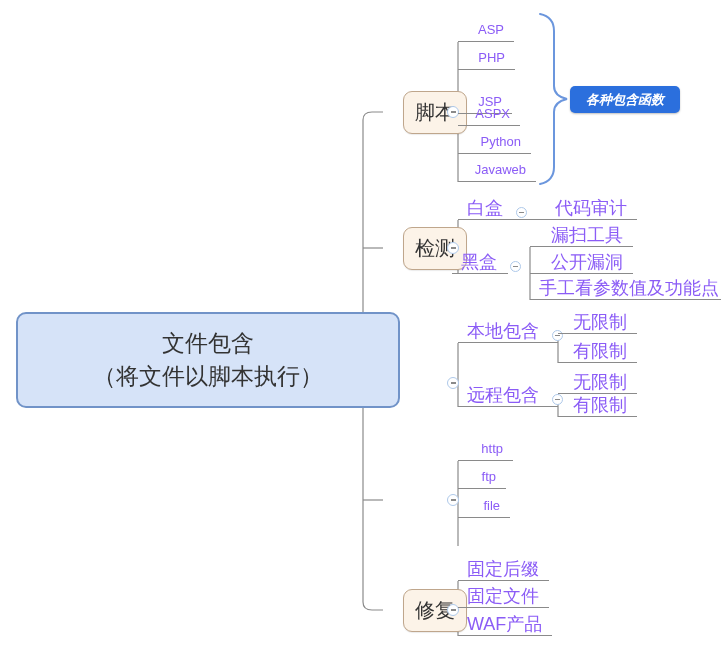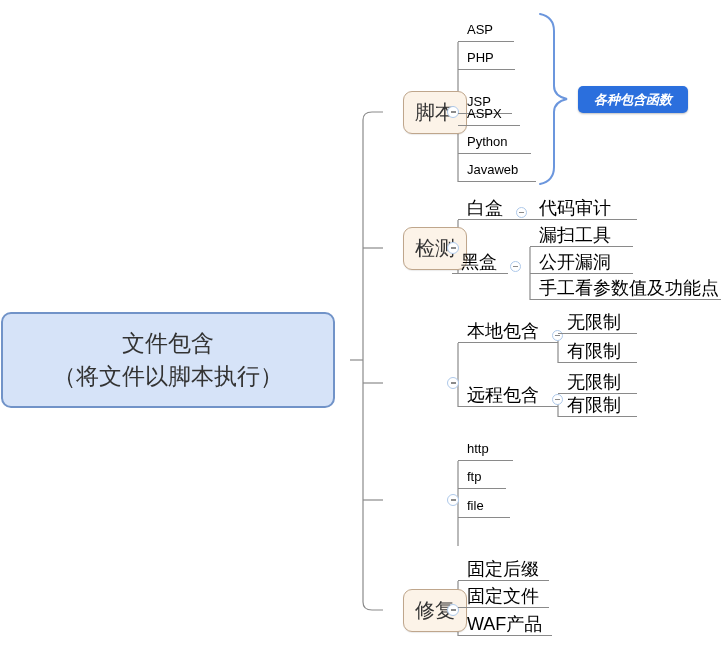--- a/index.html
+++ b/index.html
@@ -5,41 +5,42 @@
   * { margin:0; padding:0; box-sizing:border-box; }
   html,body { background:#fff; }
   .canvas {
     position:relative; width:721px; height:655px; background:#fff;
     font-family:"Liberation Sans", sans-serif; overflow:hidden;
   }
   svg.wires { position:absolute; left:0; top:0; width:721px; height:655px; }
 
   
   .root-node {
-    position:absolute; left:1px; top:312px; width:334px; height:96px;
+    position:absolute; left:16px; top:312px; width:384px; height:96px;
     background:#d6e3f8; border:2px solid #7193c8; border-radius:10px;
     display:flex; flex-direction:column; align-items:center; justify-content:center;
     font-family:"DejaVu Serif", serif; font-size:23px; line-height:33px; color:#333;
   }
 
   
   .branch-node {
     position:absolute; left:383px; width:64px; height:43px;
     background:#fcf3e8; border:1.5px solid #bfa68c; border-radius:9px;
     display:flex; align-items:center; justify-content:center;
     font-family:"DejaVu Serif", serif; font-size:20px; color:#333;
     box-shadow:0 1px 1px rgba(0,0,0,0.08);
     margin-left:20px;
   }
 
   
   .leaf {
     position:absolute; height:22px; line-height:20px; white-space:nowrap;
-    font-size:13px; color:#000000; border-bottom:1px solid #8a8a8a;
+    font-size:13px; color:#8b5cf6; border-bottom:1px solid #8a8a8a;
     padding:0 10px 0 9px;
+    text-align:right;
   }
   .leaf.cjk { font-size:18px; }
 
   
   .collapse {
     border-radius:50%; background:#fff; border:1px solid #aec9ea;
     display:flex; align-items:center; justify-content:center;
   }
   .collapse::after { content:""; width:5px; height:1.5px; background:#8a8a8a; }
   .collapse.node-dot { position:absolute; left:447px; width:12px; height:12px; }
@@ -48,21 +49,20 @@
     margin-left:13px; vertical-align:1px;
   }
 
   
   .callout {
     position:absolute; left:570px; top:86px; width:110px; height:27px;
     background:#2b6fdd; border-radius:5px; color:#fff;
     display:flex; align-items:center; justify-content:center;
     font-size:13px; font-style:italic; font-weight:bold;
     box-shadow:0 1px 2px rgba(0,0,0,0.25);
-    margin-left:8px;
   }
 </style>
 </head>
 <body>
 
 <div class="canvas">
 
   <svg class="wires" viewBox="0 0 721 655" fill="none" stroke="#8a8a8a" stroke-width="1.2">
 
     <path d="M350,360 H363"></path>

